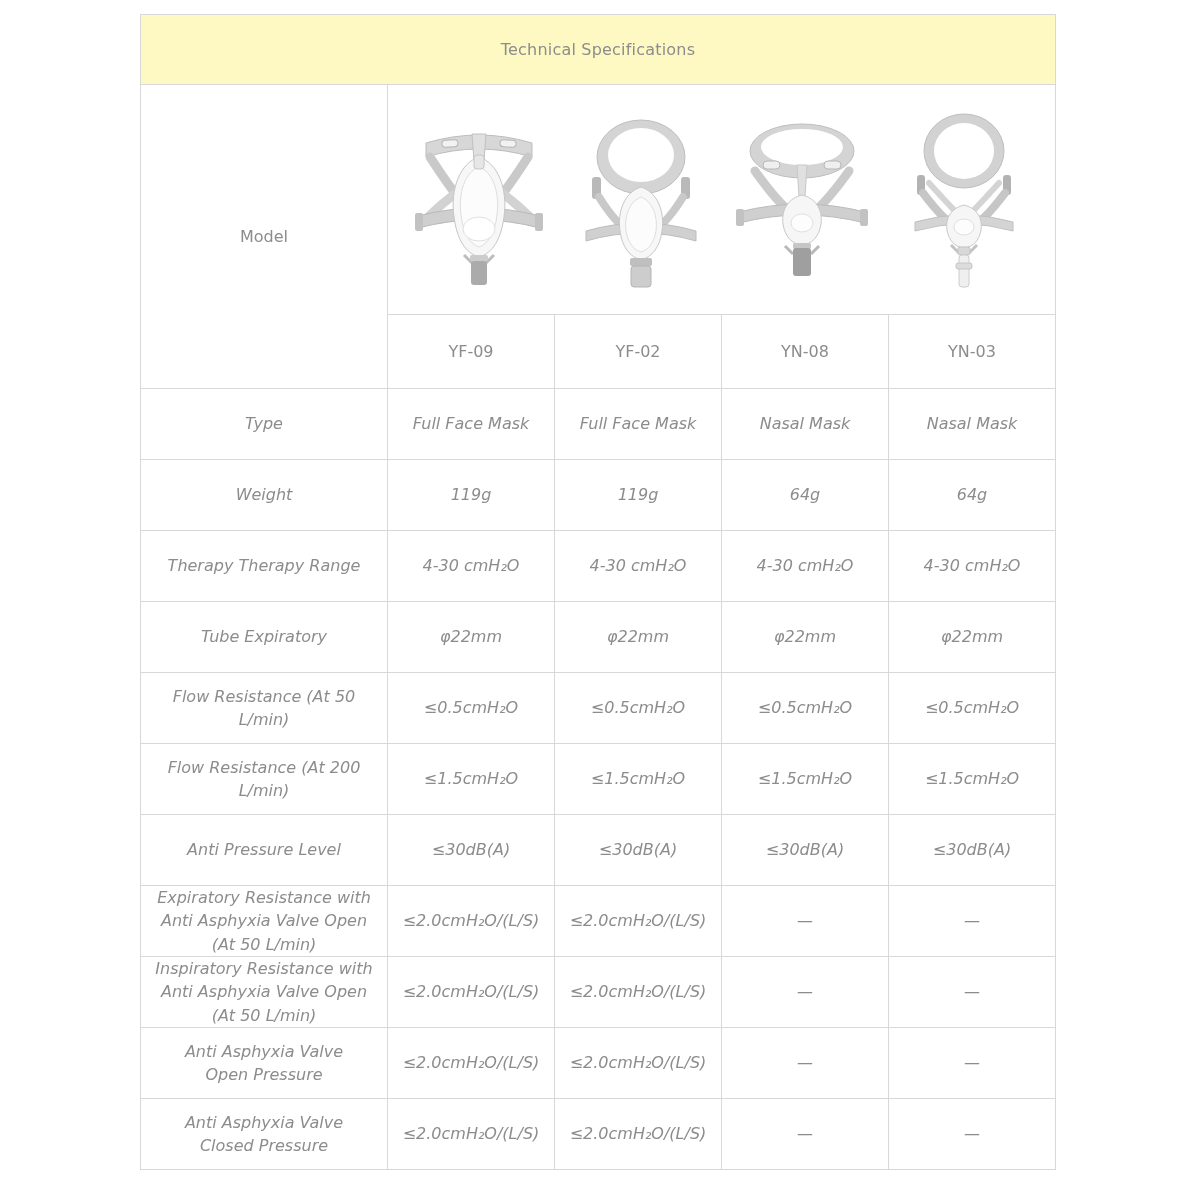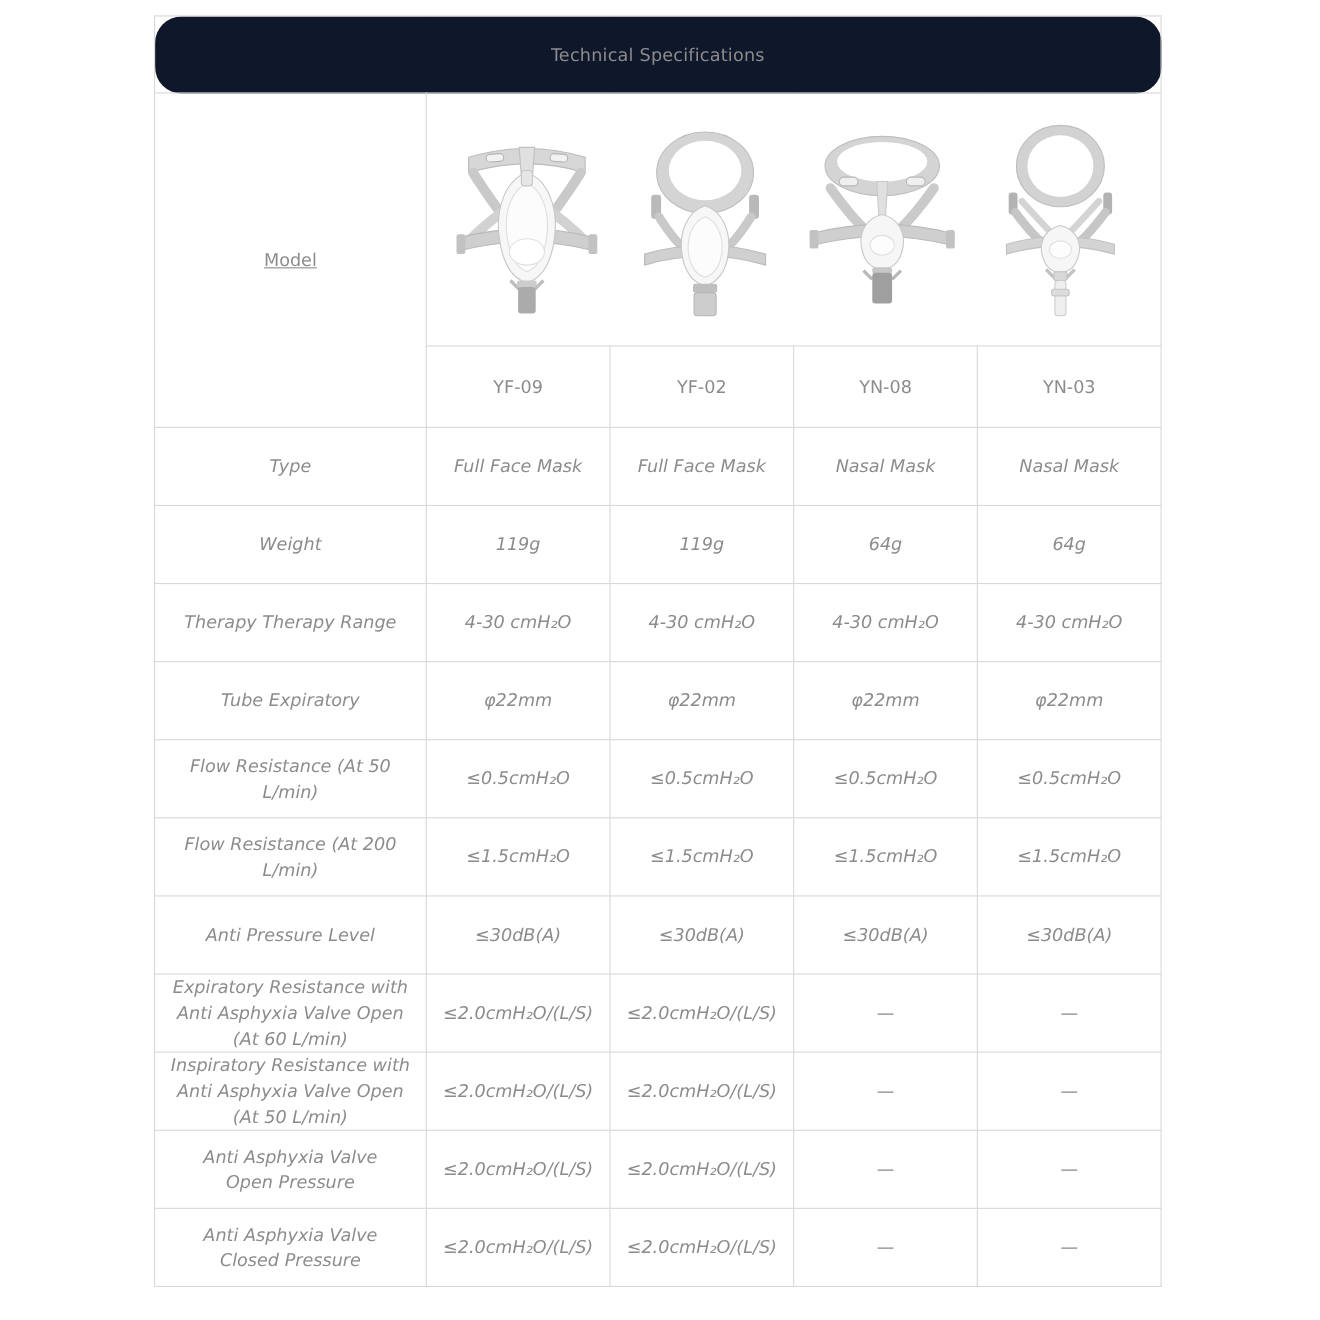--- a/index.html
+++ b/index.html
@@ -27,47 +27,45 @@
   table.spec-table td {
     border: 1px solid #d8d8d8;
     text-align: center;
     vertical-align: middle;
     font-size: 16px;
     color: #8c8c8c;
     padding: 0 10px;
     line-height: 1.45;
   }
   td.title-cell {
-    background: #0f172a;
+    background: #fef9c3;
     height: 69px;
     font-size: 25px;
     color: #878787;
     letter-spacing: 0.2px;
     padding: 0;
-    border-radius: 24px;
   }
   td.image-cell {
     height: 229px;
     padding: 0;
   }
   .image-strip {
     display: flex;
     width: 100%;
     height: 100%;
     align-items: center;
   }
   .image-slot {
     flex: 1 1 0;
     display: flex;
     justify-content: center;
     align-items: center;
   }
   td.model-label-cell {
     font-size: 17px;
-    text-decoration: underline;
   }
   tr.model-name-row td {
     height: 73px;
   }
   tr.data-row td {
     height: 70px;
     font-style: italic;
   }
   td.row-label {
     white-space: pre-line;
@@ -247,21 +245,21 @@
       <td class="row-label">Anti Pressure Level</td>
       <td>≤30dB(A)</td>
       <td>≤30dB(A)</td>
       <td>≤30dB(A)</td>
       <td>≤30dB(A)</td>
     </tr>
 
     <tr class="data-row">
       <td class="row-label">Expiratory Resistance with
 Anti Asphyxia Valve Open
-(At 60 L/min)</td>
+(At 50 L/min)</td>
       <td>≤2.0cmH₂O/(L/S)</td>
       <td>≤2.0cmH₂O/(L/S)</td>
       <td class="dash">—</td>
       <td class="dash">—</td>
     </tr>
 
     <tr class="data-row">
       <td class="row-label">Inspiratory Resistance with
 Anti Asphyxia Valve Open
 (At 50 L/min)</td>

